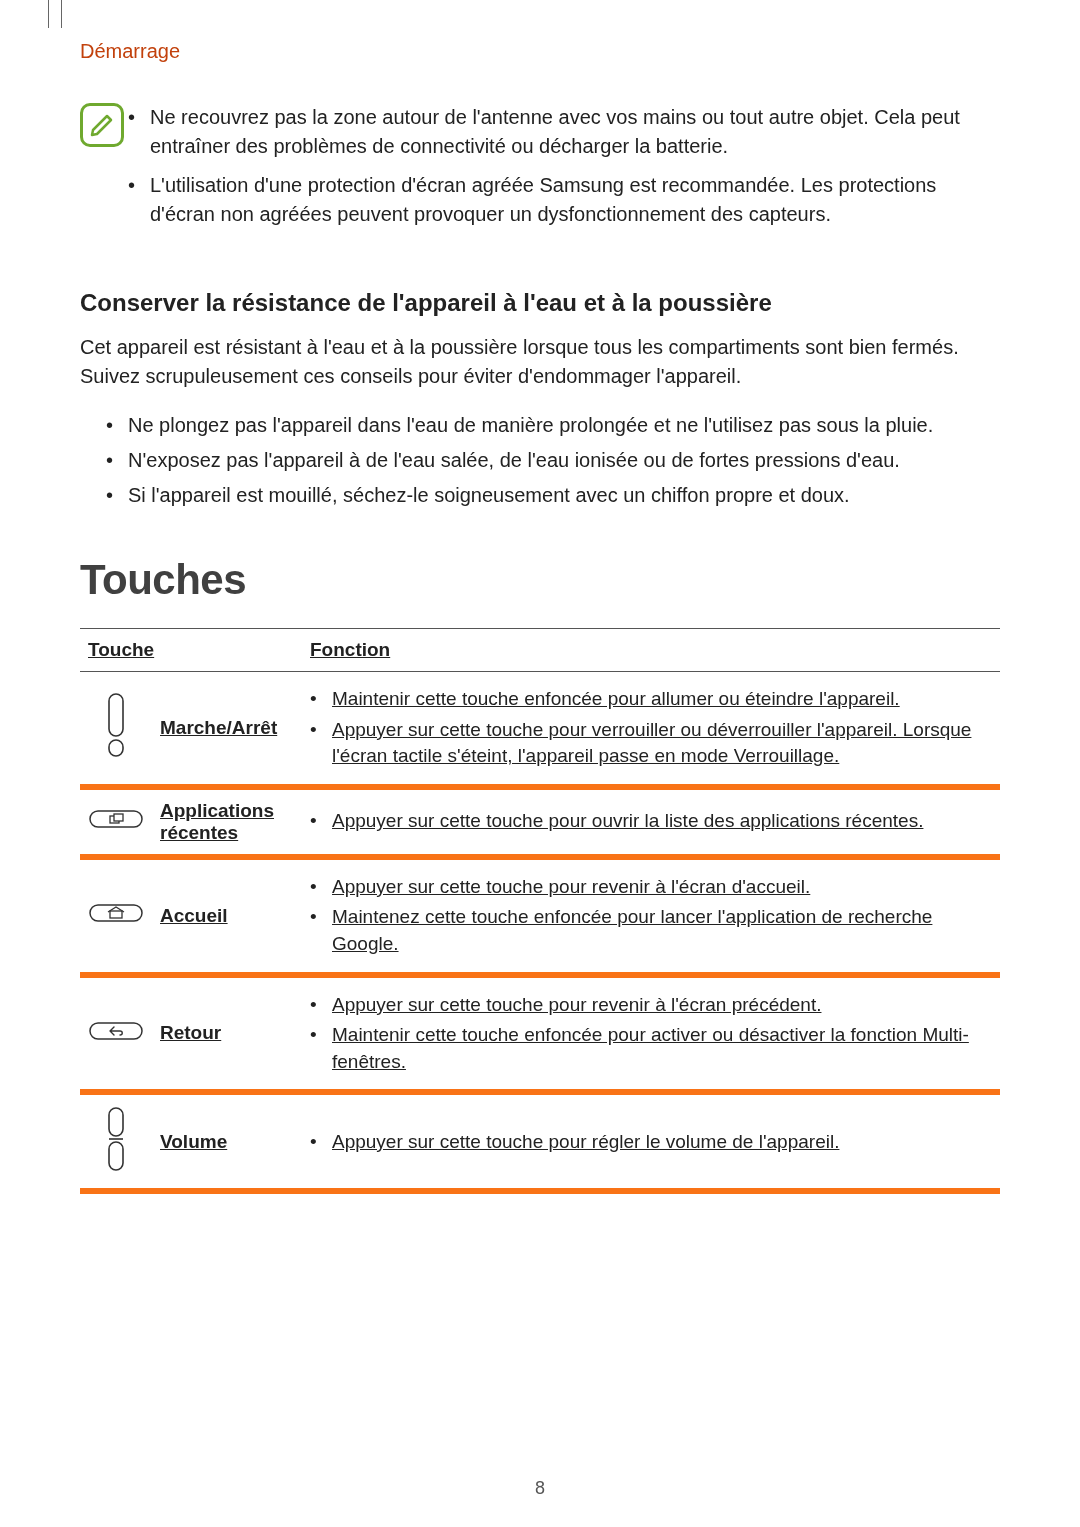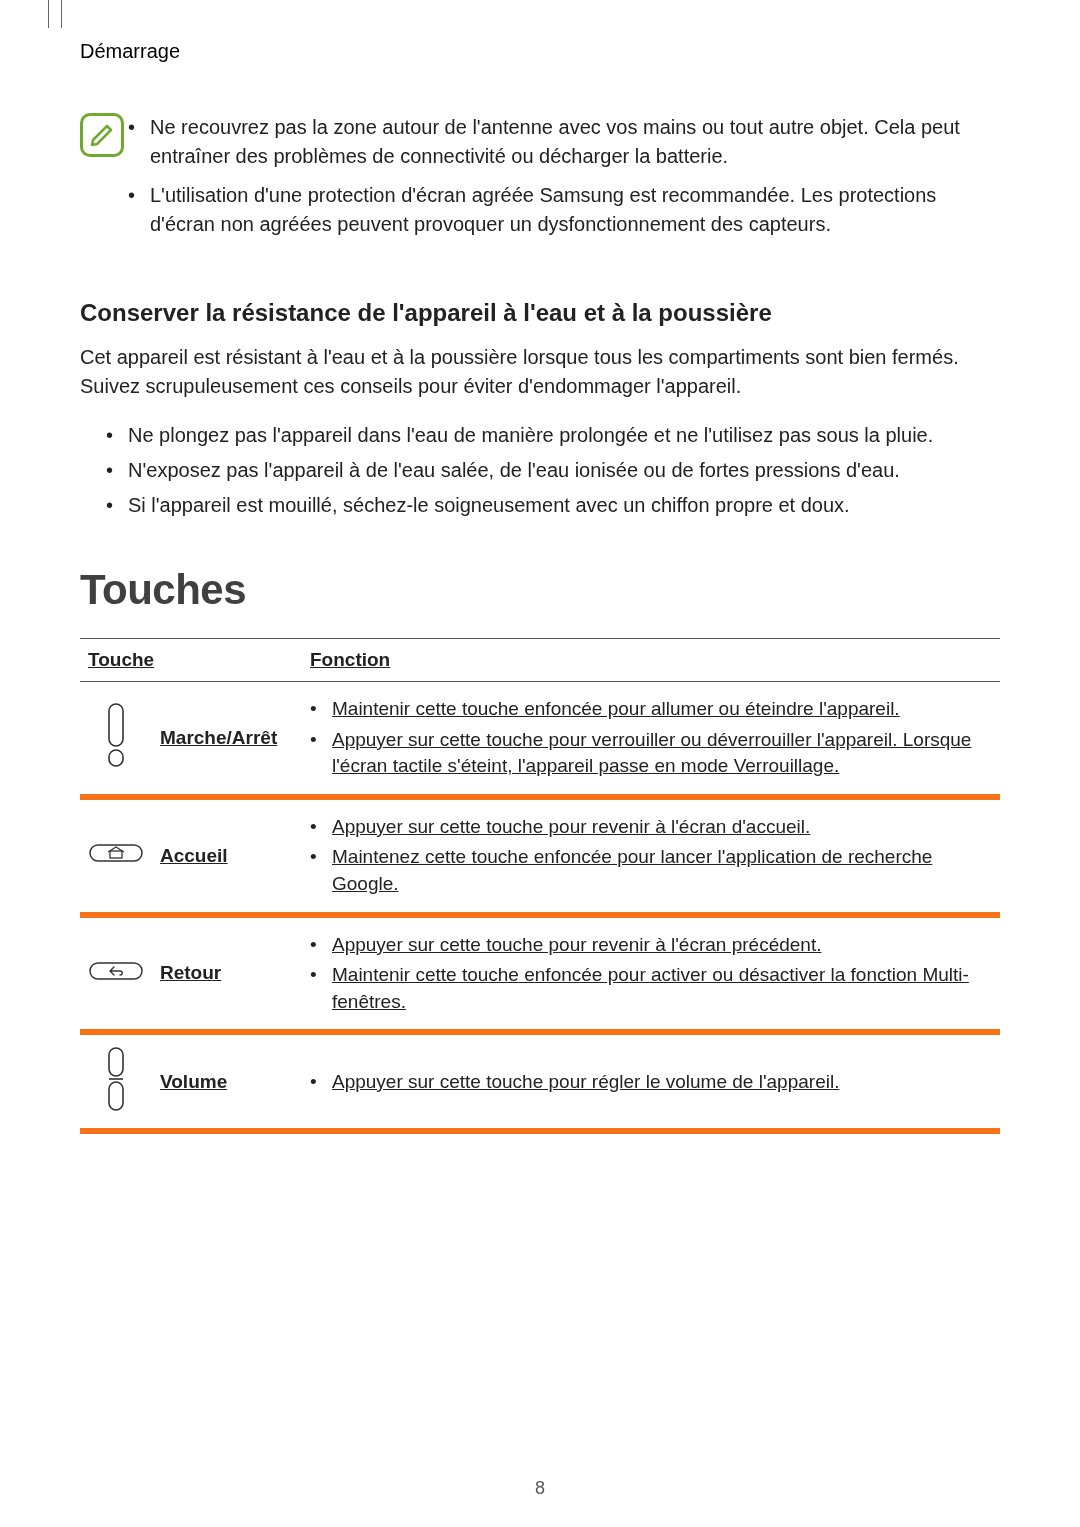--- a/index.html
+++ b/index.html
@@ -16,22 +16,22 @@
     position: absolute;
     top: 0;
     left: 48px;
     height: 28px;
     width: 14px;
     border-left: 1px solid #666;
     border-right: 1px solid #666;
   }
   .breadcrumb {
     font-size: 20px;
-    color: #000000;
-    margin-bottom: 50px;
+    color: #c2410c;
+    margin-bottom: 40px;
   }
   .note-block {
     display: flex;
     margin-bottom: 50px;
   }
   .note-icon-wrap {
     flex: 0 0 48px;
   }
   .note-icon {
     width: 44px;
@@ -183,20 +183,35 @@
         </td>
         <td class="label-cell">Marche/Arrêt</td>
         <td class="fn-cell">
           <ul>
             <li>Maintenir cette touche enfoncée pour allumer ou éteindre l'appareil.</li>
             <li>Appuyer sur cette touche pour verrouiller ou déverrouiller l'appareil. Lorsque l'écran tactile s'éteint, l'appareil passe en mode Verrouillage.</li>
           </ul>
         </td>
       </tr>
 
+      <tr>
+        <td class="icon-cell">
+          <svg class="key-svg" width="56" height="24" viewBox="0 0 56 24">
+            <rect x="2" y="4" width="52" height="16" rx="8" fill="none" stroke="#333" stroke-width="1.5"></rect>
+            <rect x="22" y="9" width="9" height="7" fill="none" stroke="#333" stroke-width="1.3"></rect>
+            <rect x="26" y="7" width="9" height="7" fill="#fff" stroke="#333" stroke-width="1.3"></rect>
+          </svg>
+        </td>
+        <td class="label-cell">Applications récentes</td>
+        <td class="fn-cell">
+          <ul>
+            <li>Appuyer sur cette touche pour ouvrir la liste des applications récentes.</li>
+          </ul>
+        </td>
+      </tr>
 
       <tr>
         <td class="icon-cell">
           <svg class="key-svg" width="56" height="24" viewBox="0 0 56 24">
             <rect x="2" y="4" width="52" height="16" rx="8" fill="none" stroke="#333" stroke-width="1.5"></rect>
             <rect x="22" y="10" width="12" height="7" fill="none" stroke="#333" stroke-width="1.3"></rect>
             <path d="M20 11 L28 6 L36 11" fill="none" stroke="#333" stroke-width="1.3"></path>
           </svg>
         </td>
         <td class="label-cell">Accueil</td>

